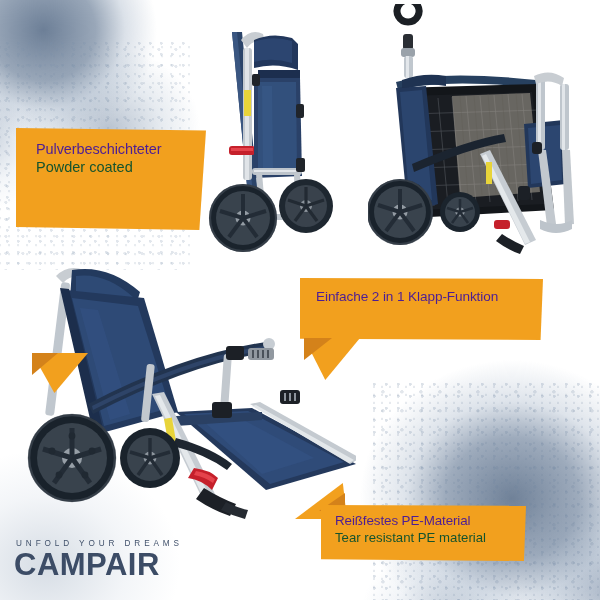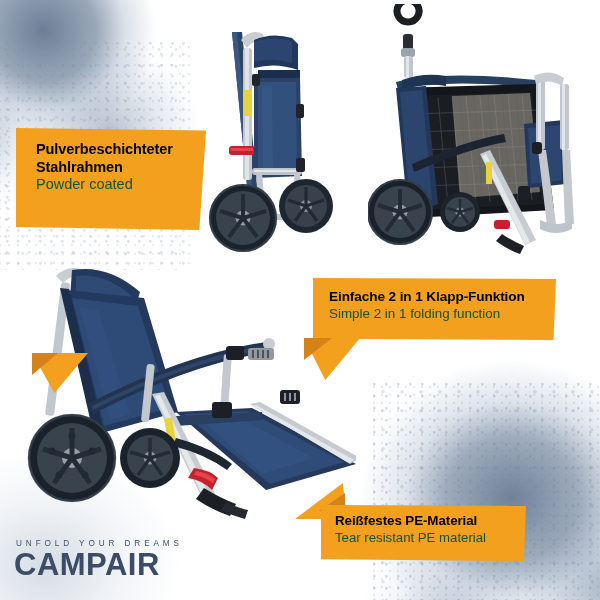--- a/index.html
+++ b/index.html
@@ -61,22 +61,22 @@
 
   
   .callout{position:absolute;}
   .callout .box{
     position:relative;
     background:#F2A01E;
     padding:13px 18px 14px 20px;
     box-sizing:border-box;
   }
   .callout .line-de{
-    font-weight:bold;
-    color:#000000;
+    font-weight:normal;
+    color:#4c1d95;
     letter-spacing:-.1px;
     white-space:nowrap;
   }
   .callout .line-en{
     color:#14532d;
     white-space:nowrap;
   }
 
   
   #callout-frame{left:16px;top:128px;width:190px;}
@@ -100,21 +100,20 @@
             clip-path:polygon(0 0,100% 0,0 100%);
   }
 
   
   #callout-fold{left:300px;top:278px;width:243px;}
   #callout-fold .box{
     width:243px;height:62px;
     padding:10px 14px 10px 16px;
     -webkit-clip-path:polygon(0 0,100% 1.5%,99% 100%,0 98%);
             clip-path:polygon(0 0,100% 1.5%,99% 100%,0 98%);
-            margin-left:13px;
   }
   #callout-fold .line-de{font-size:13.6px;line-height:17px;}
   #callout-fold .line-en{font-size:13.4px;line-height:17px;}
   #callout-fold .tail-wedge{
     position:absolute;left:4px;top:60px;width:56px;height:42px;
     background:#F2A01E;
     -webkit-clip-path:polygon(0 0,100% 0,38% 100%);
             clip-path:polygon(0 0,100% 0,38% 100%);
   }
   #callout-fold .tail-shade{
@@ -414,29 +413,27 @@
       </g>
       <circle cx="46" cy="196" r="43" fill="none" stroke="#4A545E" stroke-width="2.6" opacity=".55"></circle>
     </svg>
   </div>
 
   <div class="callout" id="callout-frame">
     <div class="tail-wedge"></div>
     <div class="tail-shade"></div>
     <div class="box">
       <div class="line-de">Pulverbeschichteter</div>
-      <div class="line-de">Stahlrahmen</div>
       <div class="line-en">Powder coated</div>
     </div>
   </div>
 
   <div class="callout" id="callout-fold">
     <div class="box">
       <div class="line-de">Einfache 2 in 1 Klapp-Funktion</div>
-      <div class="line-en">Simple 2 in 1 folding function</div>
     </div>
     <div class="tail-wedge"></div>
     <div class="tail-shade"></div>
   </div>
 
   <div class="callout" id="callout-pe">
     <div class="tail-wedge"></div>
     <div class="tail-shade"></div>
     <div class="box">
       <div class="line-de">Reißfestes PE-Material</div>

